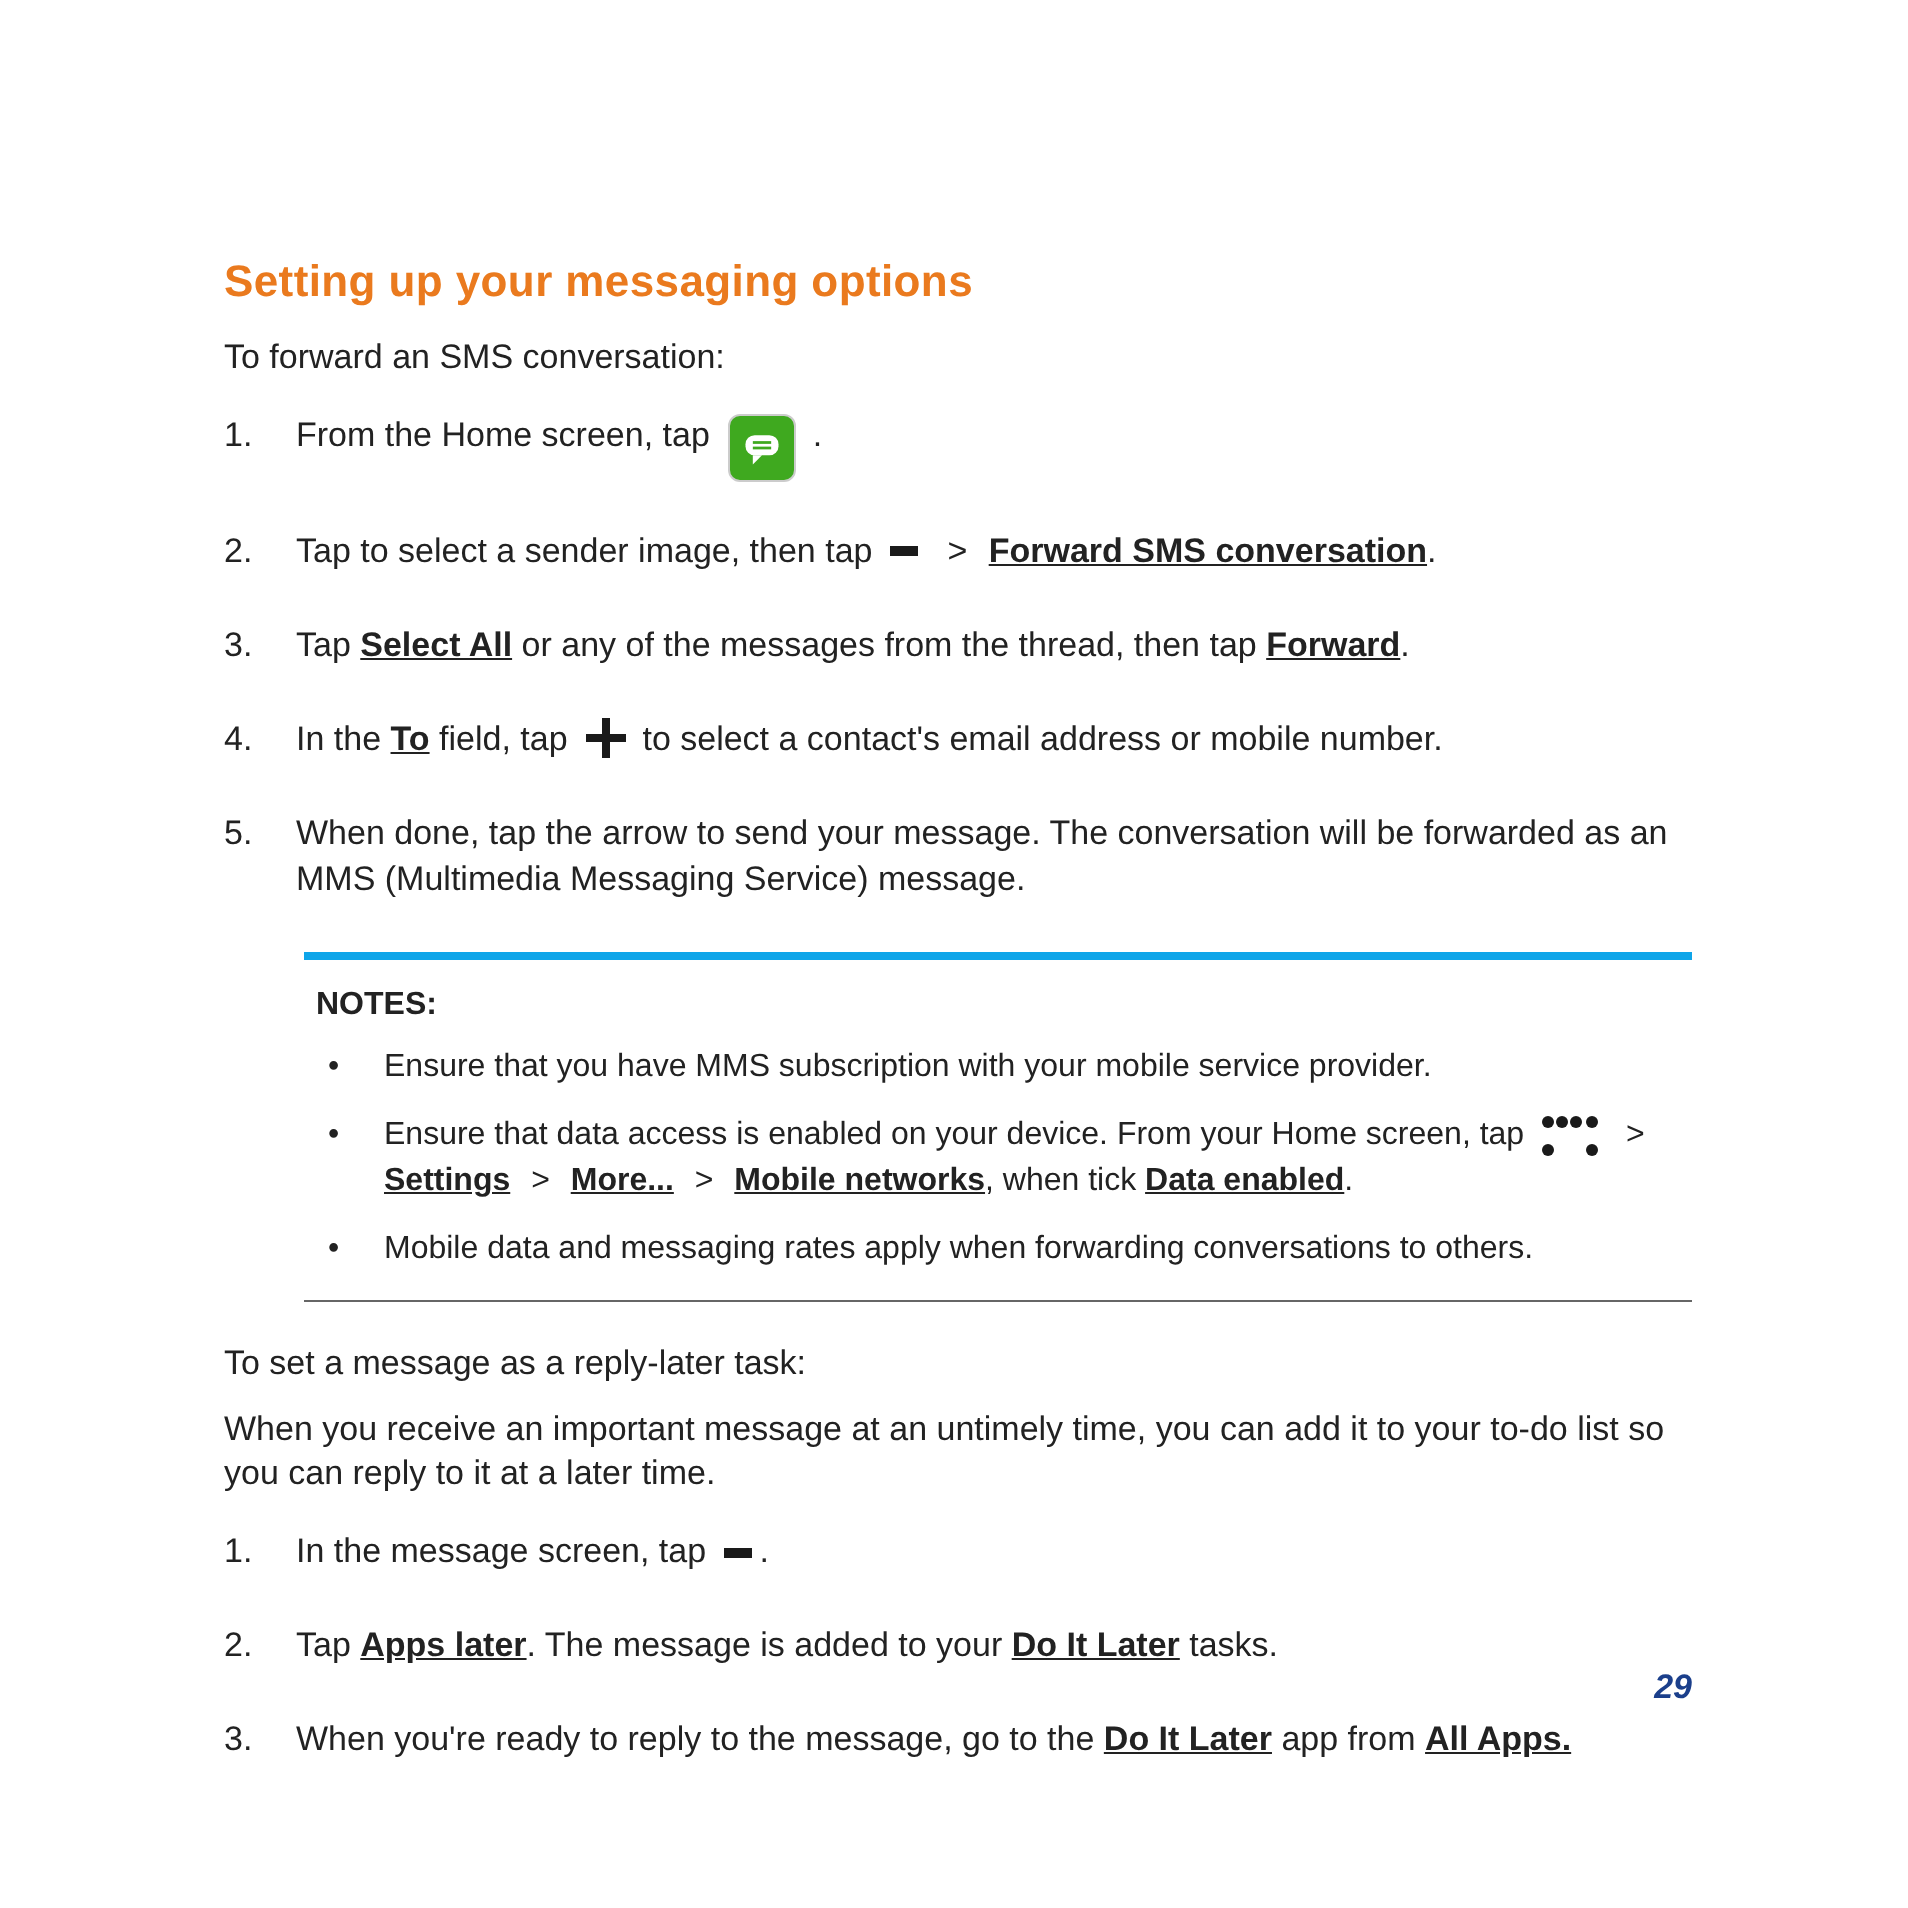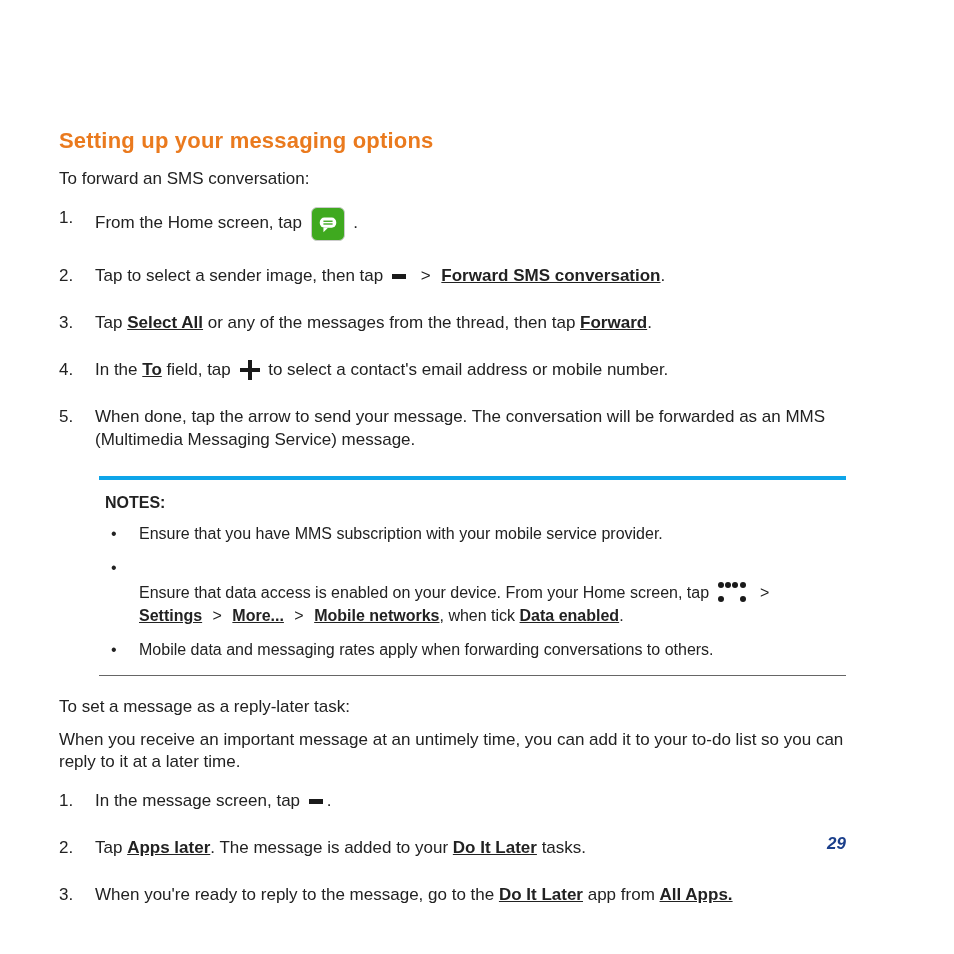--- a/index.html
+++ b/index.html
@@ -8,21 +8,21 @@
     width: 954px;
     height: 954px;
     background: #fff;
     font-family: "Segoe UI", "Myriad Pro", "Helvetica Neue", Arial, sans-serif;
     color: #222;
   }
   .page {
     box-sizing: border-box;
     width: 954px;
     height: 954px;
-    padding: 128px 108px 60px 59px;
+    padding: 128px 108px 60px 112px;
     position: relative;
   }
   h2.section-title {
     font-size: 22px;
     font-weight: 700;
     color: #ea7a1e;
     margin: 0 0 14px 0;
     letter-spacing: 0.2px;
   }
   p.body {
@@ -44,21 +44,21 @@
   }
   ol.steps > li .num {
     width: 36px;
     flex: 0 0 36px;
   }
   ol.steps > li .txt {
     flex: 1 1 auto;
   }
   ol.steps > li.icon-row .txt {
     display: flex;
-    align-items: center;
+    align-items: flex-start;
     flex-wrap: wrap;
     row-gap: 4px;
   }
   ol.steps > li.icon-row .txt > span {
     white-space: pre;
   }
   .bold { font-weight: 700; text-decoration: underline; }
   .gt { margin: 0 6px; }
   
   .ic {
@@ -127,21 +127,21 @@
   }
   .notes-box ul li:last-child { margin-bottom: 0; }
   .notes-box ul li .bullet {
     width: 28px; flex: 0 0 28px; text-align: left; padding-left: 6px;
   }
   .notes-box ul li .nt {
     flex: 1 1 auto;
     display: block;
   }
   .notes-box ul li.icon-note .nt {
-    display: flex; flex-wrap: wrap; row-gap: 2px; margin-top: 25px;
+    display: flex; flex-wrap: wrap; align-items: center; row-gap: 2px;
   }
   .notes-box ul li.icon-note .nt > span { white-space: pre; }
   .page-num {
     position: absolute;
     right: 108px;
     bottom: 100px;
     font-weight: 700;
     font-style: italic;
     color: #1b3f8b;
     font-size: 17px;

